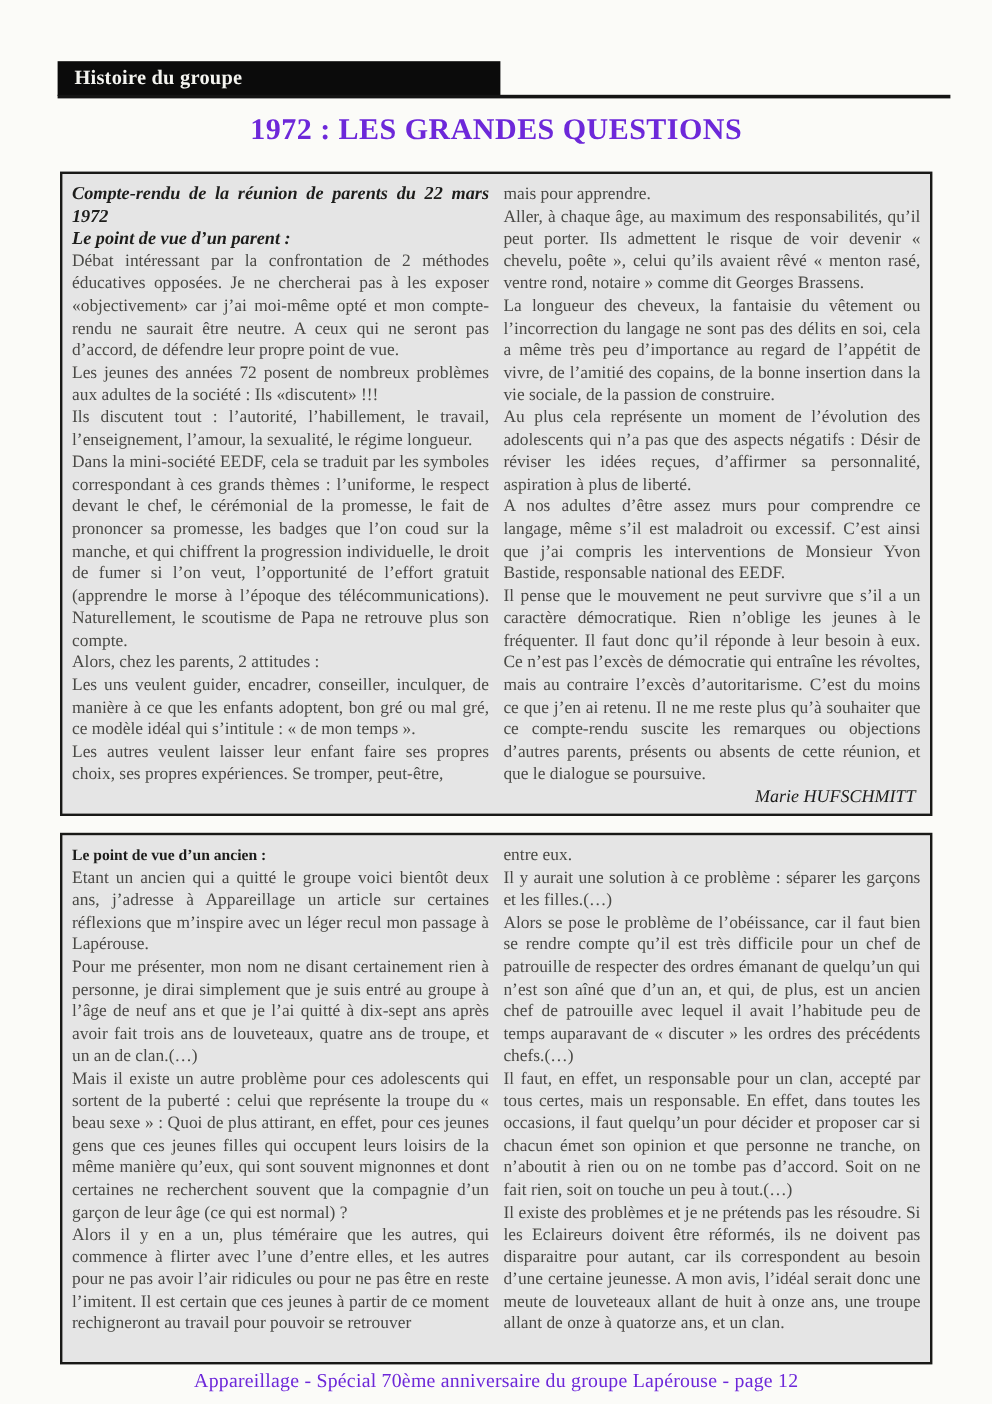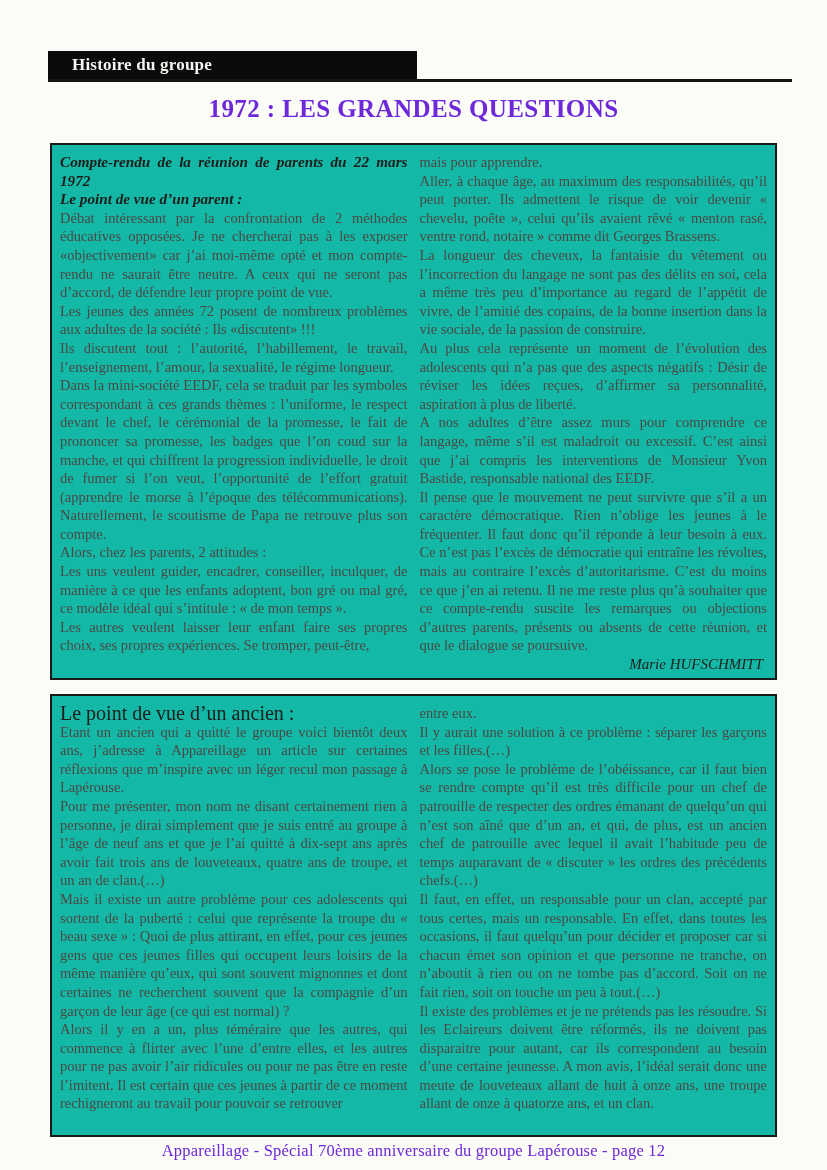--- a/index.html
+++ b/index.html
@@ -14,21 +14,21 @@
   .page { position:absolute; inset:0; }
 
   
   .section-bar {
     position:absolute; left:48px; top:51px;
     width:369px; height:29px;
     background:#0b0b0b;
     color:#f4f4f0;
     font-size:17px; font-weight:bold;
     line-height:28px;
-    padding-left:24px;
+    padding-left:14px;
     box-sizing:border-box;
     letter-spacing:0.2px;
   }
   .header-line {
     position:absolute; left:48px; top:79px;
     width:744px; height:3px;
     background:#141414;
   }
   .page-title {
     position:absolute; left:0; top:95px; width:827px;
@@ -38,21 +38,21 @@
     letter-spacing:0.4px;
   }
 
   
   .article-box {
     position:absolute; left:50px;
     width:727px;
     border:2px solid #191917;
     box-sizing:border-box;
     overflow:hidden;
-    background:#14b8a6;
+    background:#e5e5e5;
   }
   #box1 { top:143px; height:537px; }
   #box2 { top:694px; height:443px; }
 
   .columns {
     display:flex;
     gap:12px;
     padding:8px 8px 10px 8px;
     box-sizing:border-box;
   }
@@ -66,23 +66,23 @@
     hyphens:auto;
     -webkit-hyphens:auto;
   }
   .col p { margin:0; }
   .head-bi {
     font-weight:bold; font-style:italic;
     color:#1d1d1b;
     font-size:15.2px;
   }
   .head-b {
-    font-weight:normal;
+    font-weight:bold;
     color:#1d1d1b;
-    font-size:20px;
+    font-size:13px;
   }
   .signature {
     text-align:right;
     font-weight:normal; font-style:italic;
     color:#1d1d1b;
     padding-right:4px;
     font-size:15px;
   }
 
   

